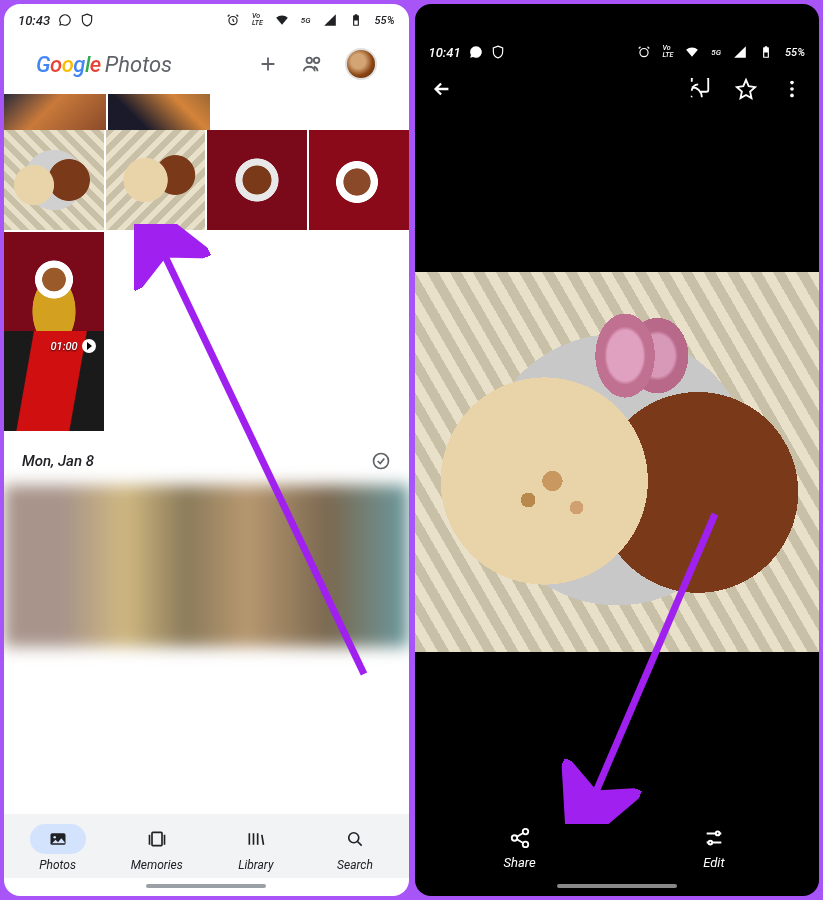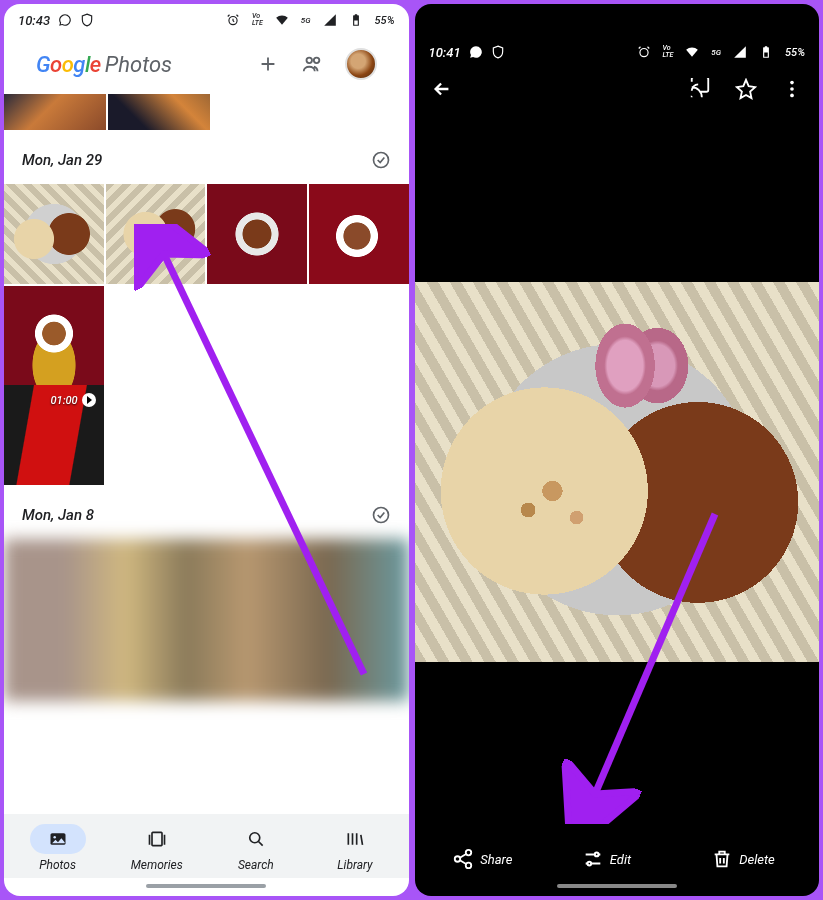--- a/index.html
+++ b/index.html
@@ -176,21 +176,21 @@
       radial-gradient(circle at 50% 52%, #c8c8c8 48%, transparent 48%),
       repeating-linear-gradient(60deg, #c9c0a8 0 10px, #e8e0c8 10px 20px);
   }
 
   
   .viewer-actions-bottom {
     display: flex; justify-content: space-around; align-items: flex-end;
     padding: 14px 8px 10px;
   }
   .action-item {
-    display: flex; flex-direction: row; align-items: center; gap: 6px;
+    display: flex; flex-direction: column; align-items: center; gap: 6px;
     color: #fff; font-size: 13px; min-width: 70px;
   }
   .nav-handle-dark { width: 120px; height: 4px; background: #888; border-radius: 2px; margin: 4px auto 8px; }
 
   
   .arrow {
     position: absolute;
     stroke: #a020f0;
     fill: #a020f0;
     pointer-events: none;
@@ -260,27 +260,20 @@
       <div class="avatar"></div>
     </div>
   </div>
 
   <div class="grid-content">
     <div class="photo-row-partial">
       <div class="partial-thumb pt1"></div>
       <div class="partial-thumb pt2"></div>
     </div>
 
-    <div class="date-header">
-      <span>Mon, Jan 29</span>
-      <span class="check-circle"><svg viewBox="0 0 24 24" fill="none" stroke="currentColor" stroke-width="2">
-            <circle cx="12" cy="12" r="9"></circle>
-            <path d="M8 12l3 3 5-6"></path>
-          </svg></span>
-    </div>
     <div class="thumb-grid">
       <div class="thumb food-plate"></div>
       <div class="thumb food-roti"></div>
       <div class="thumb food-kadhai"></div>
       <div class="thumb food-kadhai2"></div>
       <div class="thumb food-kadhai3"></div>
     </div>
 
     <div class="thumb-grid two">
       <div class="thumb vid-red1">
@@ -319,33 +312,33 @@
           <span class="nav-icon"><svg viewBox="0 0 24 24" fill="none" stroke="currentColor" stroke-width="2">
               <rect x="6" y="4" width="12" height="16" rx="1"></rect>
               <path d="M3 7v12M21 7v12"></path>
             </svg></span>
         </div>
       <span>Memories</span>
     </div>
     <div class="nav-item">
       <div class="nav-icon-wrap">
           <span class="nav-icon"><svg viewBox="0 0 24 24" fill="none" stroke="currentColor" stroke-width="2">
+              <path d="M4 5v14M9 5v14M14 5v14M19 7l2 12"></path>
+            </svg></span>
+        </div>
+      <span>Library</span>
+    </div>
+    <div class="nav-item">
+      <div class="nav-icon-wrap">
+          <span class="nav-icon"><svg viewBox="0 0 24 24" fill="none" stroke="currentColor" stroke-width="2">
               <circle cx="10.5" cy="10.5" r="6"></circle>
               <path d="M15 15l5 5"></path>
             </svg></span>
         </div>
       <span>Search</span>
-    </div>
-    <div class="nav-item">
-      <div class="nav-icon-wrap">
-          <span class="nav-icon"><svg viewBox="0 0 24 24" fill="none" stroke="currentColor" stroke-width="2">
-              <path d="M4 5v14M9 5v14M14 5v14M19 7l2 12"></path>
-            </svg></span>
-        </div>
-      <span>Library</span>
     </div>
   </div>
   <div class="nav-handle"></div>
 
   <svg class="arrow" style="left:130px; top:220px; width:260px; height:470px;" viewBox="0 0 260 470">
     <defs>
         <marker id="ah1" markerWidth="12" markerHeight="12" refX="3" refY="6" orient="auto">
           <path d="M0 0 L12 6 L0 12 L3 6 Z" fill="#a020f0"></path>
         </marker>
       </defs>
@@ -432,26 +425,20 @@
       <span>Share</span>
     </div>
     <div class="action-item">
       <span class="white-icon"><svg viewBox="0 0 24 24" fill="none" stroke="currentColor" stroke-width="2.2">
             <path d="M4 7h10M18 7h2M4 17h2M10 17h10"></path>
             <circle cx="16" cy="7" r="2"></circle>
             <circle cx="8" cy="17" r="2"></circle>
           </svg></span>
       <span>Edit</span>
     </div>
-    <div class="action-item">
-      <span class="white-icon"><svg viewBox="0 0 24 24" fill="none" stroke="currentColor" stroke-width="2">
-            <path d="M4 7h16M9 7V4h6v3M6 7l1 13h10l1-13M10 11v6M14 11v6"></path>
-          </svg></span>
-      <span>Delete</span>
-    </div>
   </div>
   <div class="nav-handle-dark"></div>
 
   <svg class="arrow" style="left:140px; top:490px; width:180px; height:330px;" viewBox="0 0 180 330">
     <defs>
         <marker id="ah2" markerWidth="12" markerHeight="12" refX="3" refY="6" orient="auto">
           <path d="M0 0 L12 6 L0 12 L3 6 Z" fill="#a020f0"></path>
         </marker>
       </defs>
     <line x1="160" y1="20" x2="40" y2="300" stroke="#a020f0" stroke-width="7" marker-end="url(#ah2)"></line>

